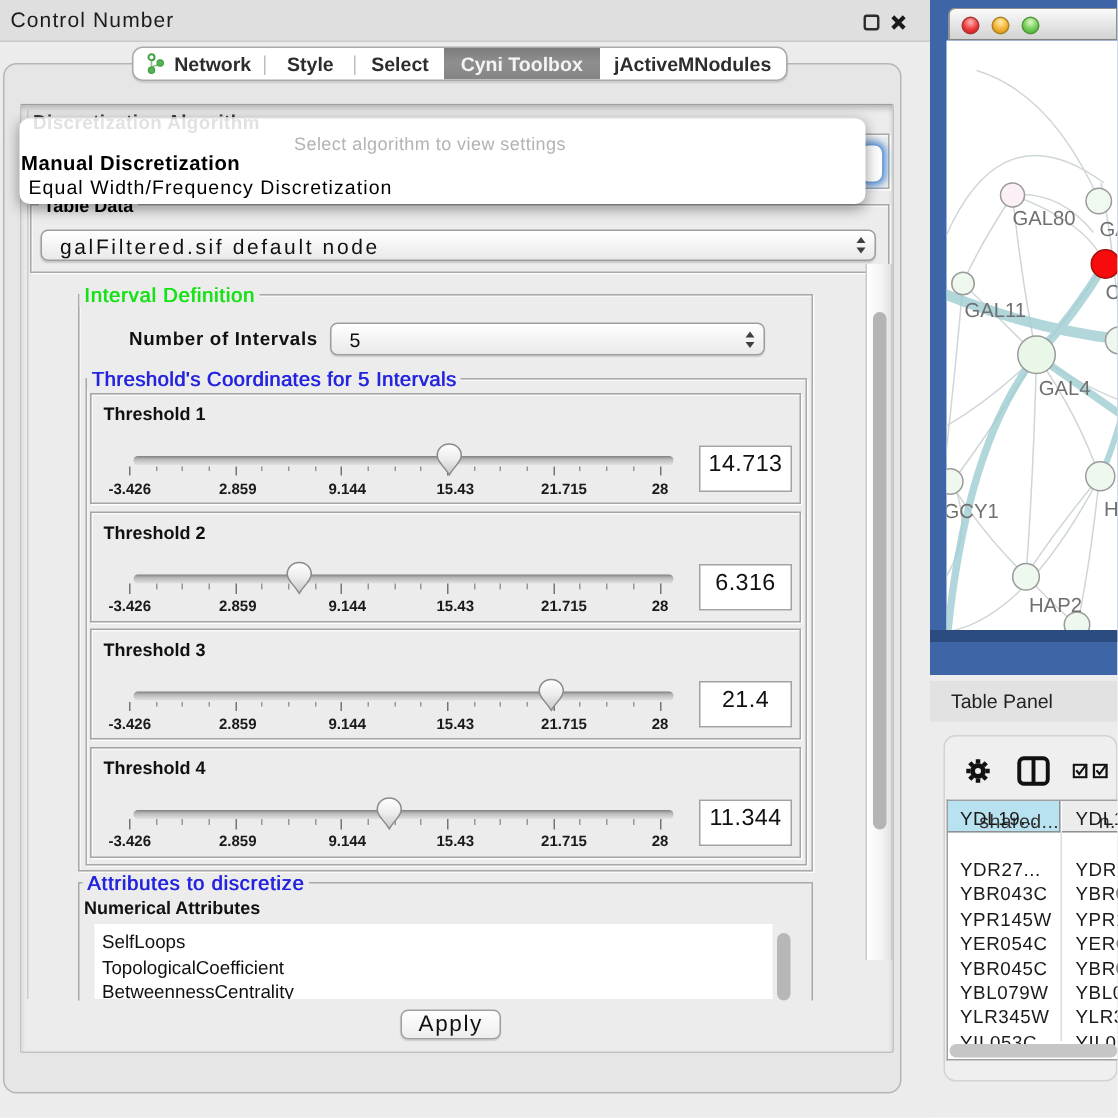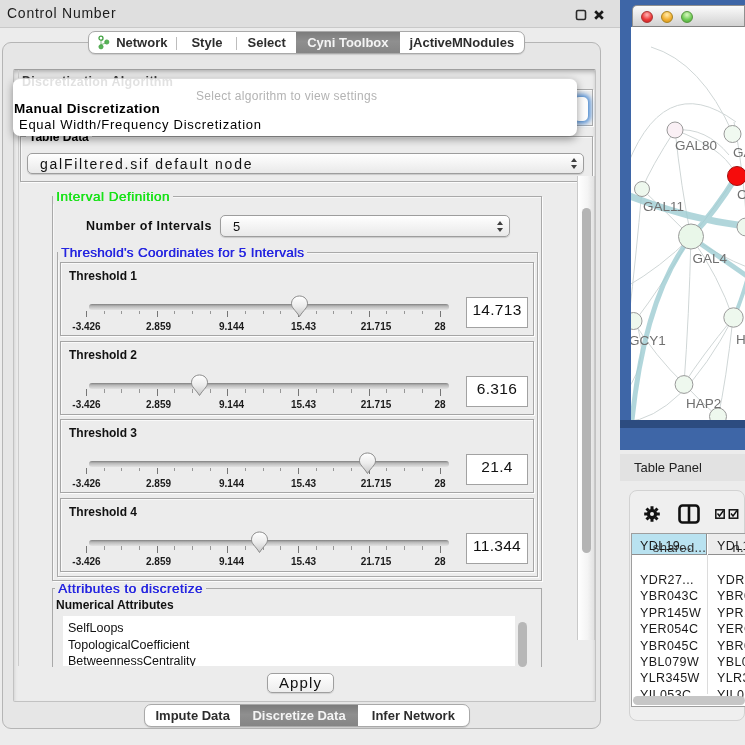--- a/index.html
+++ b/index.html
@@ -337,25 +337,20 @@
     <div>SelfLoops</div>
     <div>TopologicalCoefficient</div>
     <div>BetweennessCentrality</div>
   </div>
   <div class="abs" style="left:518px; top:622px; width:9px; height:45px; background:#b7b7b7; border-radius:4.5px;"></div>
 
   <div class="abs" id="vsbtrack"></div>
   <div class="abs" id="vsbthumb"></div>
 
   <div class="abs" id="applybtn">Apply</div>
-  <div class="abs segbar" id="bottabs">
-    <div class="seg" style="width:96px;">Impute Data</div>
-    <div class="seg dark" style="width:118px;">Discretize Data</div>
-    <div class="seg" style="width:112px;">Infer Network</div>
-  </div>
 
   <div class="abs" id="popup">
     <div class="ghost1">Discretization Algorithm</div>
     <div class="ghost2">Select algorithm to view settings</div>
     <div class="mi1">Manual Discretization</div>
     <div class="mi2">Equal Width/Frequency Discretization</div>
   </div>
 
   <div class="abs" id="bluebg"></div>
   <div class="abs" style="left:620px; top:420px; width:125px; height:8px; background:#2c4c80;"></div>

